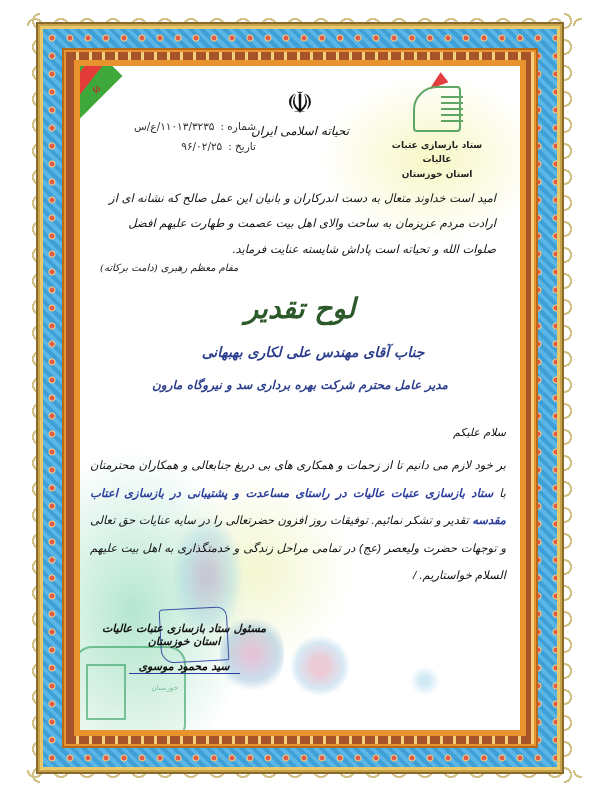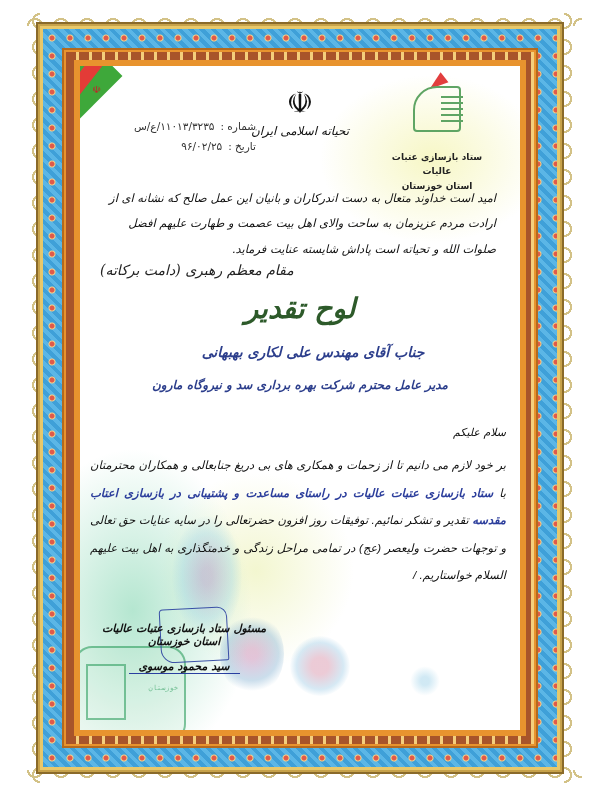--- a/index.html
+++ b/index.html
@@ -66,41 +66,41 @@
 
   .republic { position: absolute; left: 170px; top: 22px; width: 100px; text-align: center; }
   .republic .emblem { font-size: 30px; color: #111; line-height: 1; font-family: "DejaVu Serif", serif; }
   .republic .title { font-family: "DejaVu Serif", serif; font-style: italic; font-size: 12px; color: #111; margin-top: 6px; }
 
   .org-logo { position: absolute; right: 28px; top: 8px; width: 110px; text-align: center; direction: rtl; }
   .org-logo .mark { width: 60px; height: 60px; margin: 0 auto; position: relative; }
   .org-logo .mark .arrow { position: absolute; left: 20px; top: 0; width: 0; height: 0; border-left: 16px solid transparent; border-right: 4px solid transparent; border-bottom: 12px solid #e23e3e; transform: rotate(-20deg); }
   .org-logo .mark .body { position: absolute; left: 6px; top: 12px; width: 48px; height: 46px; border: 2px solid #5fa564; border-radius: 24px 4px 4px 4px; }
   .org-logo .mark .txt { position: absolute; right: 4px; top: 22px; width: 22px; height: 26px; background: repeating-linear-gradient(0deg, #5fa564 0 2px, transparent 2px 6px); }
-  .org-logo .name { font-size: 9px; font-weight: bold; color: #222; margin-top: 16px; line-height: 1.6; }
+  .org-logo .name { font-size: 9px; font-weight: bold; color: #222; margin-top: 4px; line-height: 1.6; }
 
   .quote { position: absolute; right: 24px; top: 120px; width: 400px; font-family: "DejaVu Serif", serif; font-style: italic; font-size: 11.5px; color: #111; line-height: 2.2; }
-  .quote-author { position: absolute; left: 20px; top: 196px; font-family: "DejaVu Serif", serif; font-style: italic; font-size: 14px; color: #222; direction: rtl; }
+  .quote-author { position: absolute; left: 20px; top: 196px; font-family: "DejaVu Serif", serif; font-style: italic; font-size: 10px; color: #222; direction: rtl; }
 
   .cert-title { position: absolute; left: 0; right: 0; top: 226px; text-align: center; font-family: "DejaVu Serif", serif; font-style: italic; font-weight: bold; font-size: 28px; color: #2d5a2a; }
 
   .recipient { position: absolute; left: 0; right: 0; top: 278px; text-align: center; font-family: "DejaVu Serif", serif; font-style: italic; font-weight: bold; font-size: 14px; color: #2c3e8c; padding-left: 26px; }
   .recipient-title { position: absolute; left: 0; right: 0; top: 312px; text-align: center; font-family: "DejaVu Serif", serif; font-style: italic; font-weight: bold; font-size: 12px; color: #2c3e8c; }
 
   .greeting { position: absolute; right: 14px; top: 360px; font-family: "DejaVu Serif", serif; font-style: italic; font-size: 11px; color: #111; }
 
   .body-text { position: absolute; right: 14px; top: 386px; width: 416px; font-family: Liberation Sans, sans-serif; font-style: italic; font-size: 11.5px; color: #111; line-height: 2.4; text-align: justify; text-align-last: right; }
   .body-text .hl { color: #2c3e9c; font-weight: bold; }
 
   .signature { position: absolute; left: 14px; top: 556px; width: 180px; text-align: center; direction: rtl; font-family: "DejaVu Serif", serif; font-style: italic; }
   .signature .role { font-size: 11px; font-weight: bold; color: #111; }
   .signature .name { font-size: 11px; font-weight: bold; color: #111; margin-top: 12px; border-bottom: 1.5px solid #2a3fa0; display: inline-block; padding: 0 10px; }
   .sig-scribble { position: absolute; left: 80px; top: 542px; width: 68px; height: 54px; border: 1.5px solid #2a3fa0; border-radius: 4px 10px 2px 14px; transform: rotate(-3deg); opacity: 0.9; }
 
-  .stamp { position: absolute; left: -6px; top: 580px; width: 112px; height: 96px; border: 2px solid #2e9e5e; border-radius: 18px; opacity: 0.6; background: rgba(120,200,150,0.15); font-family: Liberation Mono, monospace; }
+  .stamp { position: absolute; left: -6px; top: 580px; width: 112px; height: 96px; border: 2px solid #2e9e5e; border-radius: 18px; opacity: 0.6; background: rgba(120,200,150,0.15); }
   .stamp .bldg { position: absolute; left: 10px; top: 16px; width: 40px; height: 56px; border: 2px solid #2e9e5e; }
   .stamp .lbl { position: absolute; right: 6px; top: 36px; font-size: 7px; color: #2e9e5e; direction: rtl; }
 
   .shrine { position: absolute; border-radius: 50%; opacity: 0.35; }
   .shrine.a { left: 140px; top: 546px; width: 64px; height: 84px; background: radial-gradient(circle, #b05a9a 10%, #6aa0c8 50%, transparent 70%); }
   .shrine.b { left: 210px; top: 570px; width: 60px; height: 60px; background: radial-gradient(circle, #c86a8a 20%, #8ac0e0 55%, transparent 72%); }
   .shrine.c { left: 92px; top: 450px; width: 70px; height: 120px; background: radial-gradient(ellipse, #9a7ac8 10%, #9ad0e8 50%, transparent 72%); }
   .shrine.d { left: 330px; top: 600px; width: 30px; height: 30px; background: radial-gradient(circle, #7ac0e0 20%, transparent 70%); }
 </style>
 </head>

